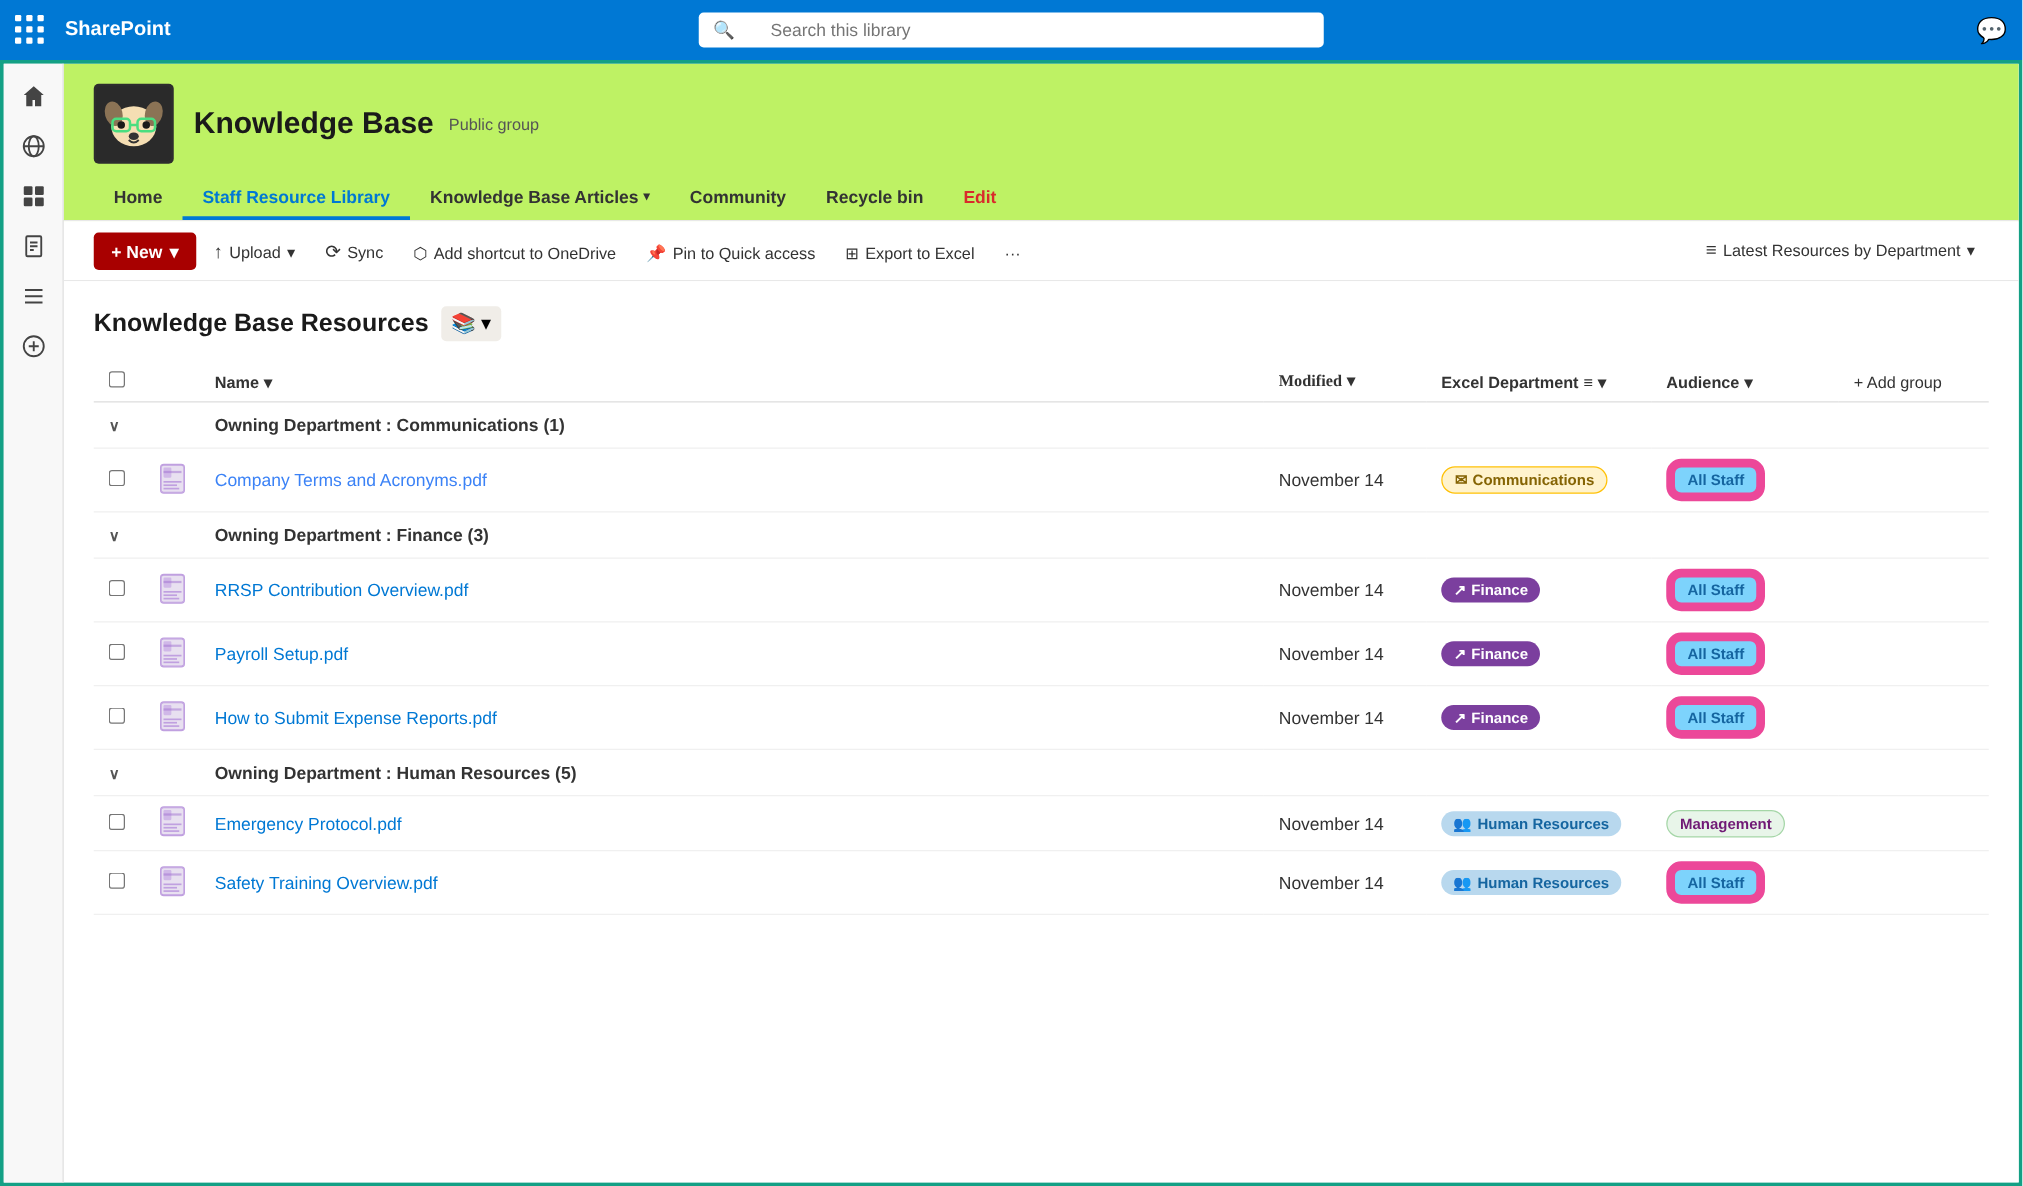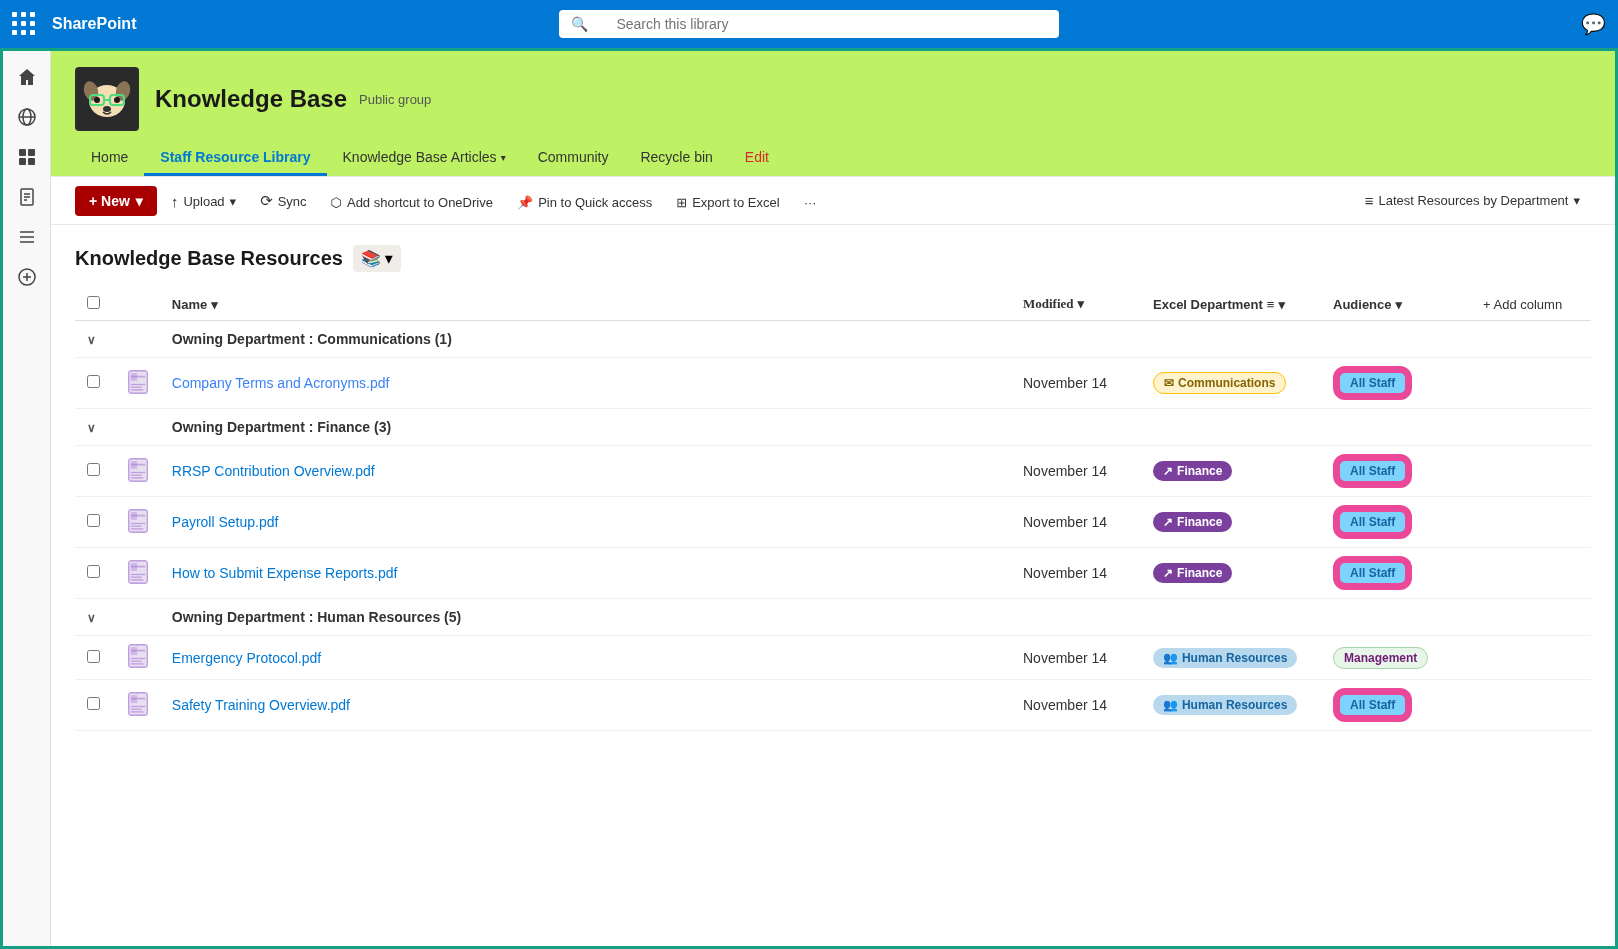--- a/index.html
+++ b/index.html
@@ -163,20 +163,21 @@
     .nav-item {
       padding: 8px 16px;
       font-size: 14px;
       color: #333;
       cursor: pointer;
       text-decoration: none;
       border-bottom: 3px solid transparent;
       display: flex;
       align-items: center;
       gap: 4px;
+      font-weight: bold;
     }
     .nav-item.active {
       font-weight: 600;
       border-bottom: 3px solid #0078d4;
       color: #0078d4;
     }
     .nav-item.edit-link { color: #d92b2b; }
     .nav-chevron { font-size: 10px; }
 
     
@@ -566,21 +567,21 @@
               </div>
             </th>
             <th class="col-audience">
               <div class="col-header">
                 <span>Audience</span>
                 <span>▾</span>
               </div>
             </th>
             <th class="col-addcol">
               <button class="add-col-btn">
-                <span>+ Add column</span>
+                <span>+ Add group</span>
               </button>
             </th>
           </tr>
         </thead>
         <tbody id="table-body">
         <tr class="group-row">
     <td>
       <span class="expand-icon">∨</span>
     </td>
     <td></td>

